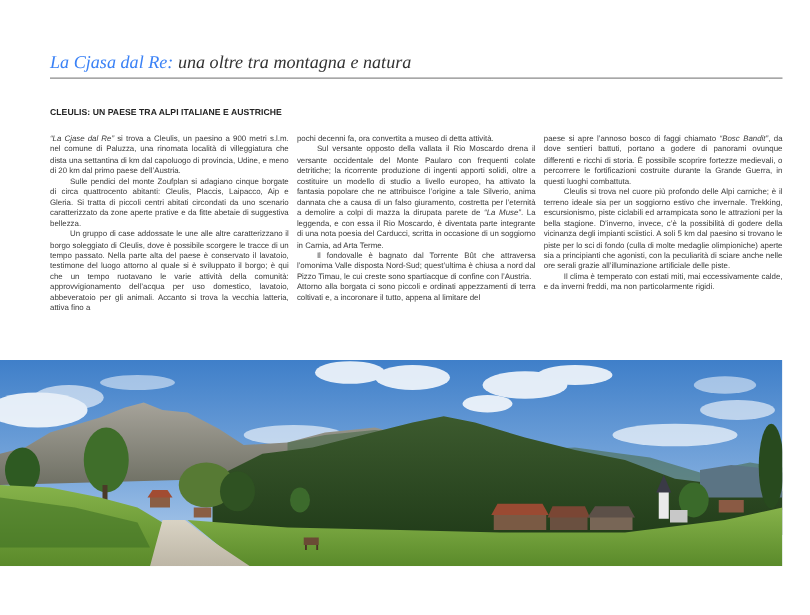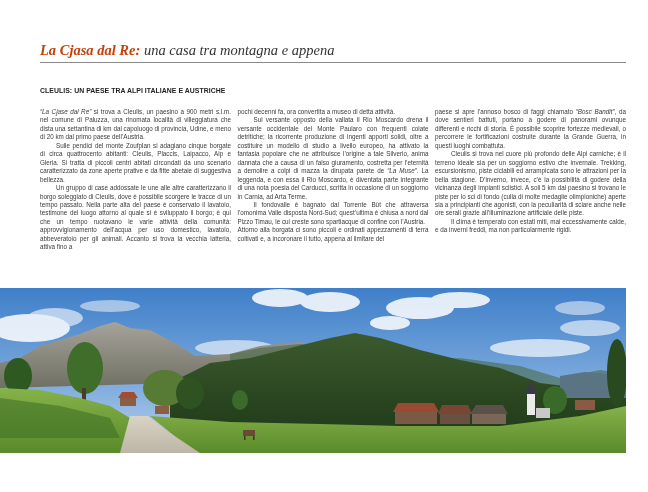--- a/index.html
+++ b/index.html
@@ -25,22 +25,22 @@
       margin: 0;
       font-family: "Liberation Serif", serif;
       font-size: 14.5px;
       font-style: italic;
       font-weight: normal;
       line-height: 17px;
       color: #333;
       white-space: nowrap;
     }
     .page-title .brand {
-      color: #c2410c;
-      font-weight: bold;
+      color: #3b82f6;
+      font-weight: normal;
     }
     .header-rule {
       position: absolute;
       left: 40px;
       top: 62px;
       width: 586px;
       height: 1px;
       background: #8a8a8a;
     }
     .section-heading {
@@ -92,21 +92,21 @@
     .photo svg {
       display: block;
       width: 100%;
       height: 100%;
     }
   </style>
 </head>
 <body>
 
 <div class="page-header">
-  <h1 class="page-title"><span class="brand">La Cjasa dal Re:</span><span> una casa tra montagna e appena</span></h1>
+  <h1 class="page-title"><span class="brand">La Cjasa dal Re:</span><span> una oltre tra montagna e natura</span></h1>
 </div>
 <div class="header-rule"></div>
 
 <h2 class="section-heading">CLEULIS: UN PAESE TRA ALPI ITALIANE E AUSTRICHE</h2>
 
 <div class="columns">
 
   <div class="col">
     <p><em>“La Cjase dal Re”</em><span> si trova a Cleulis, un paesino a 900 metri s.l.m. nel comune di Paluzza, una rinomata località di villeggiatura che dista una settantina di km dal capoluogo di provincia, Udine, e meno di 20 km dal primo paese dell’Austria.</span></p>
     <p class="indent">Sulle pendici del monte Zoufplan si adagiano cinque borgate di circa quattrocento abitanti: Cleulis, Placcis, Laipacco, Aip e Gleria. Si tratta di piccoli centri abitati circondati da uno scenario caratterizzato da zone aperte prative e da fitte abetaie di suggestiva bellezza.</p>

